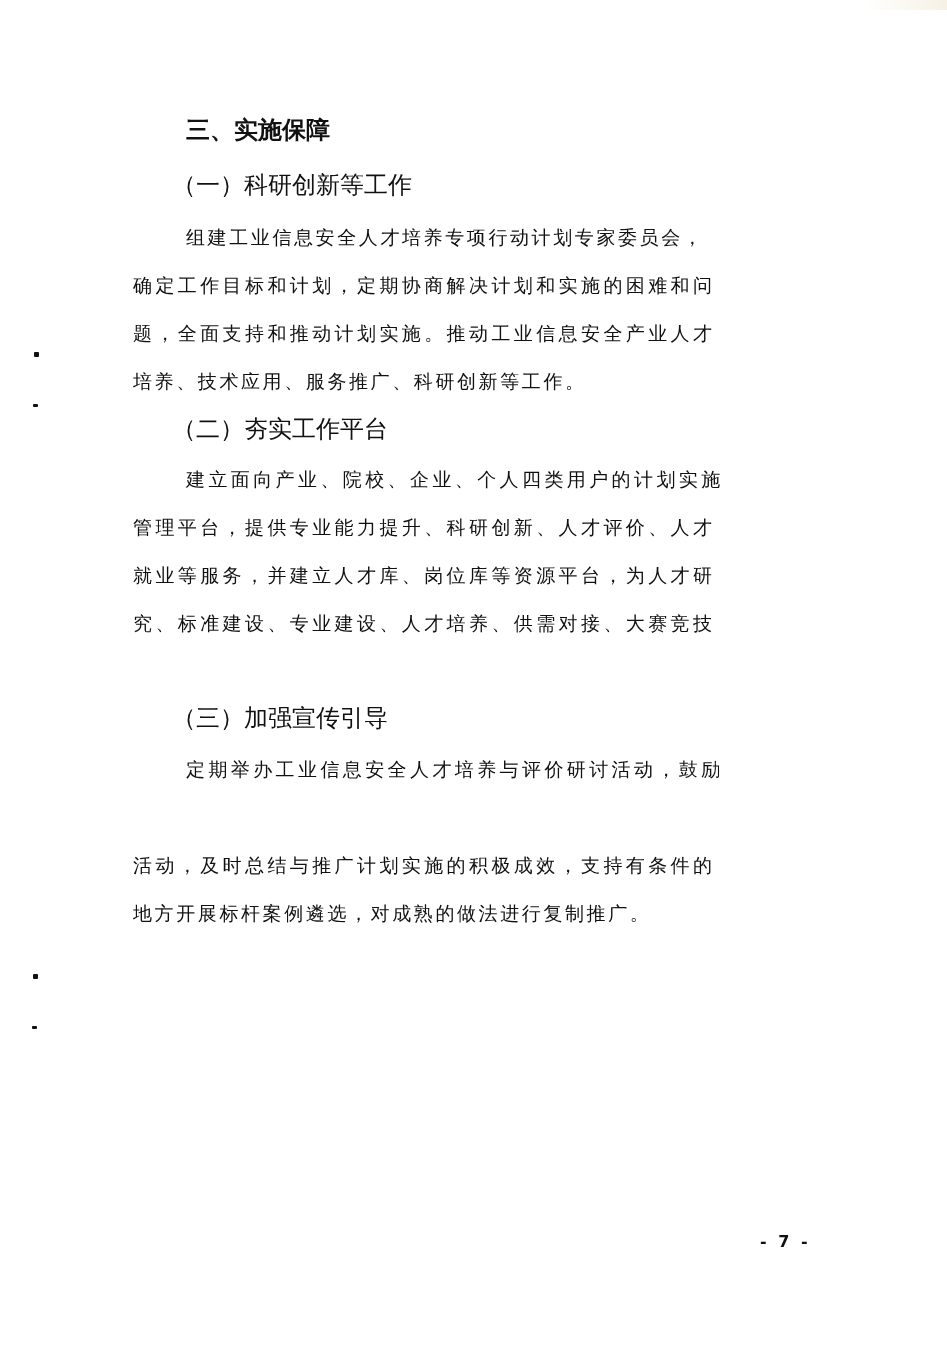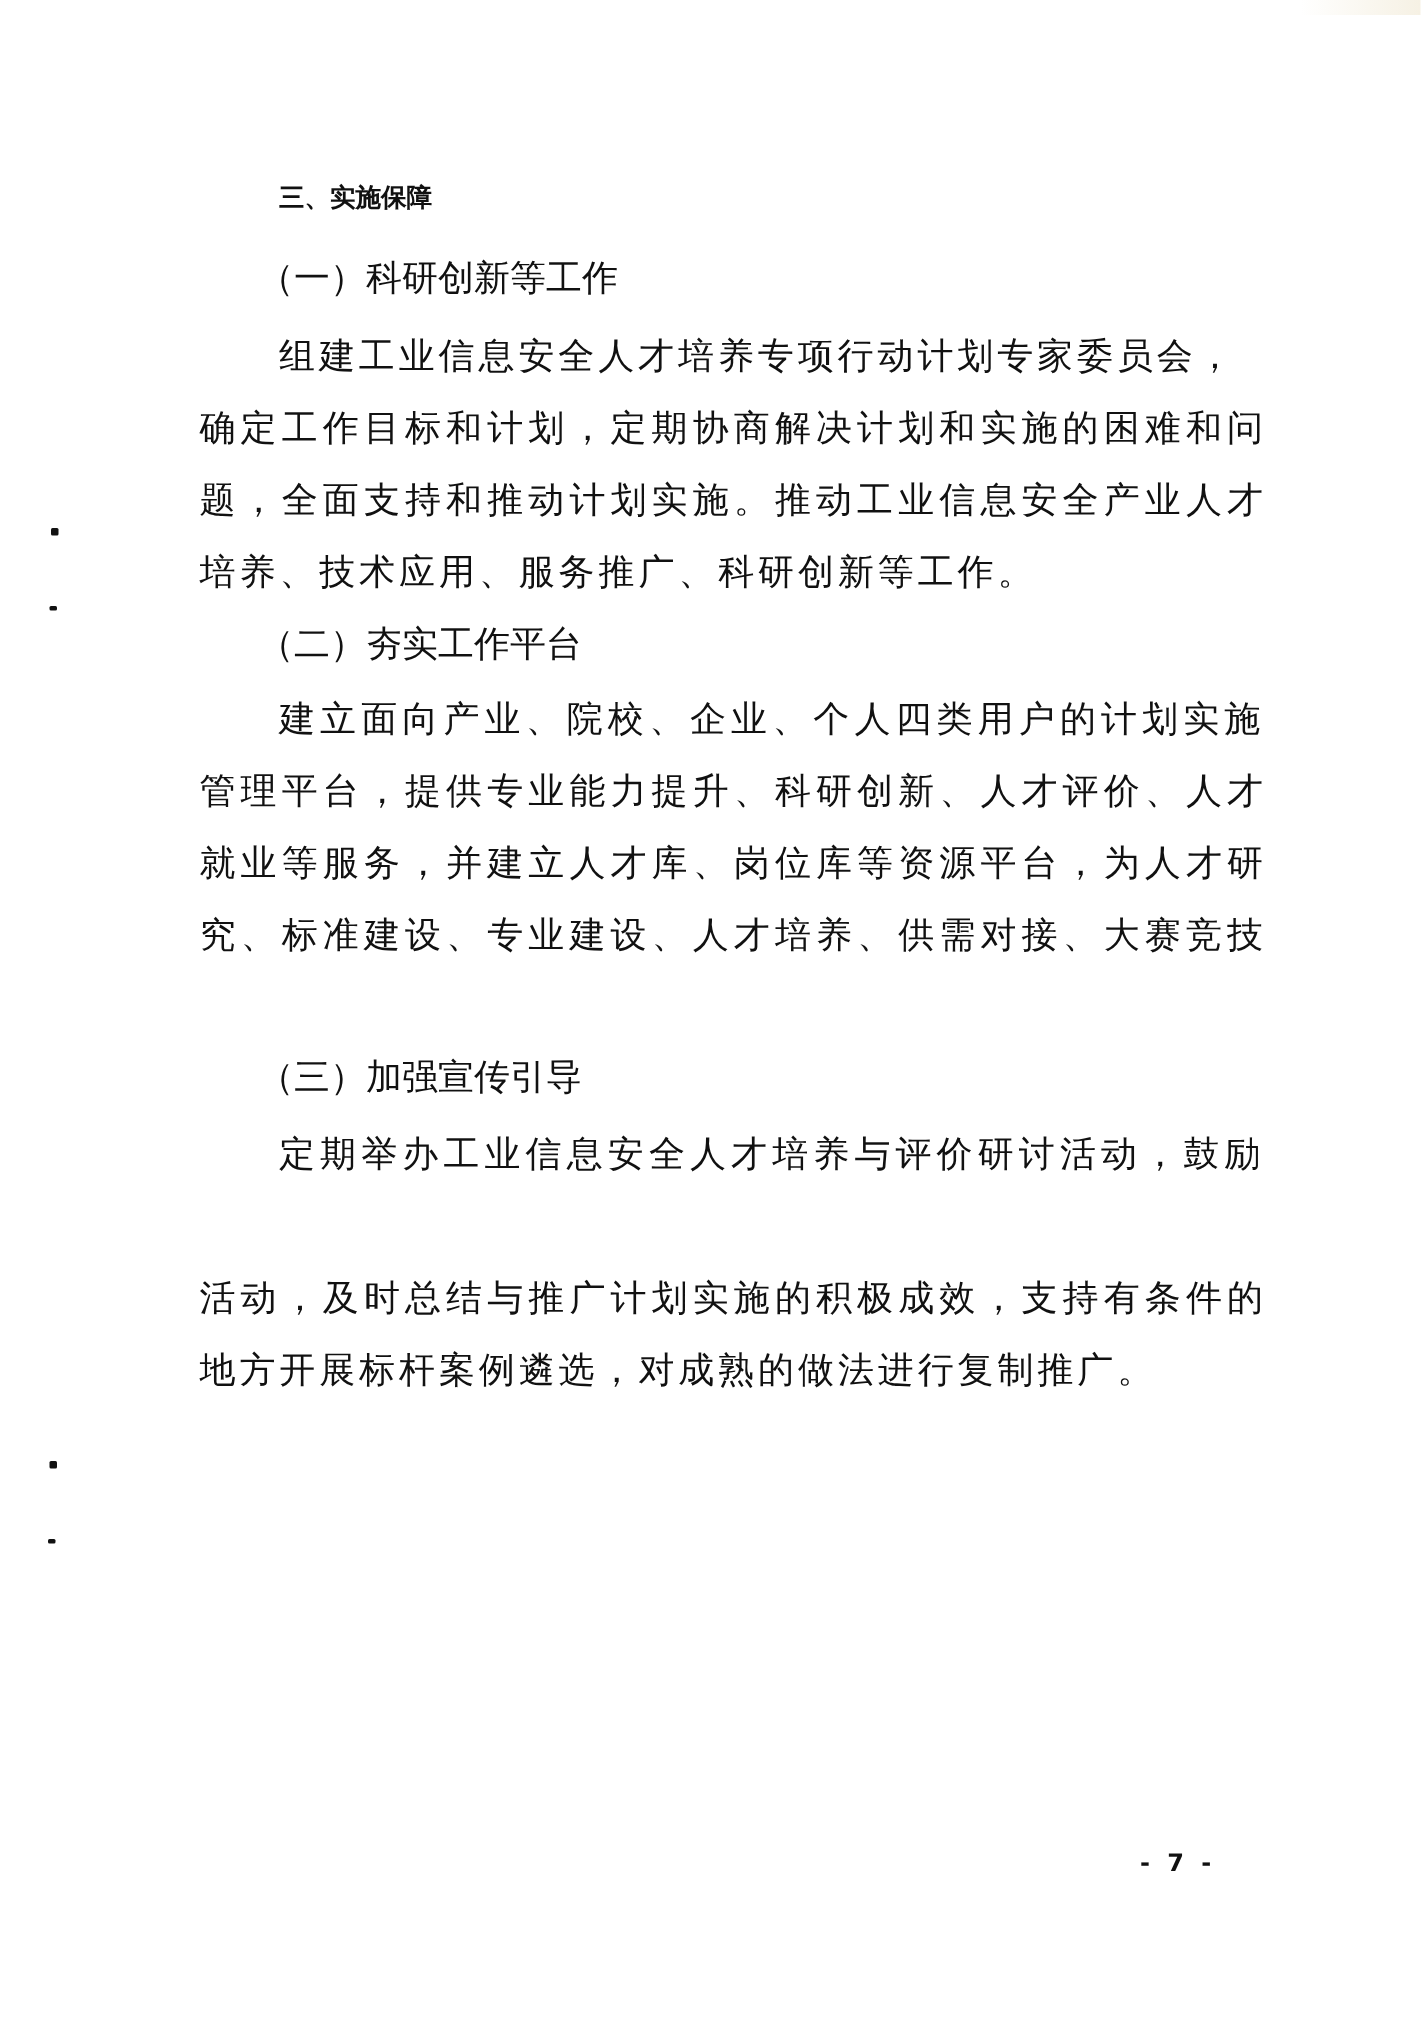--- a/index.html
+++ b/index.html
@@ -9,24 +9,24 @@
   }
   .page { position: absolute; left: 0; top: 0; width: 947px; height: 1352px; }
   .corner-tint {
     position: absolute; right: 0; top: 0; width: 80px; height: 10px;
     background: linear-gradient(to left, #f6f1e4, #ffffff);
   }
   .bind-mark {
     position: absolute; width: 5px; height: 5px; background: #111; border-radius: 1px;
   }
   .line {
-    position: absolute; left: 0; white-space: nowrap; font-size: 24px; line-height: 30px;
+    position: absolute; left: 0; white-space: nowrap; font-size: 19px; line-height: 30px;
   }
   .h1 {
-    font-family: Liberation Serif, serif; font-weight: bold; font-size: 17px;
+    font-family: Liberation Mono, monospace; font-weight: bold; font-size: 24px;
   }
   .h2 { font-size: 24px; }
   .body-line { letter-spacing: 2.6px; }
   .body-line.justify { letter-spacing: 3.4px; }
   .page-number {
     position: absolute; left: 760px; top: 1232px; font-size: 16px; font-weight: bold;
     font-family: "DejaVu Sans", "Liberation Sans", sans-serif; letter-spacing: 3px;
   }
 </style>
 </head>

